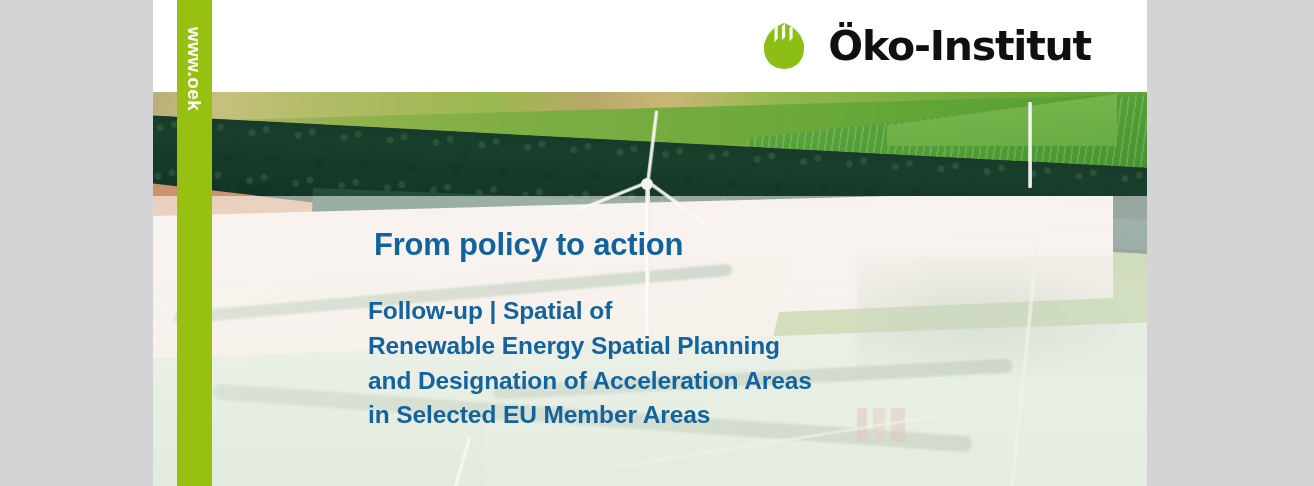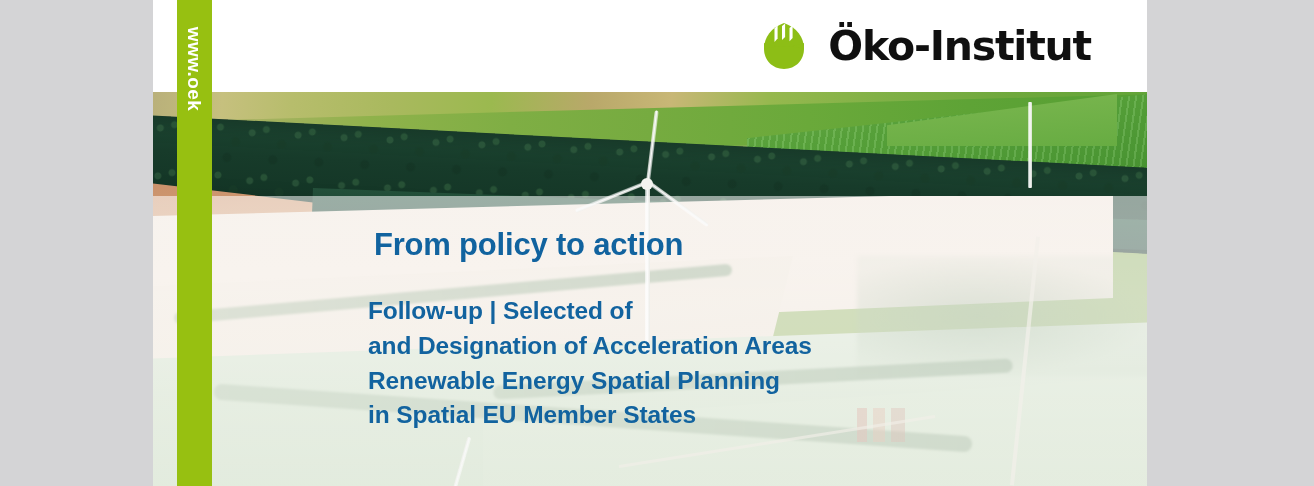--- a/index.html
+++ b/index.html
@@ -402,21 +402,21 @@
 
     <div id="green-bar">
       <div id="green-bar-url">
         <span>www.oek</span>
       </div>
     </div>
 
     <div id="title-block">
       <h1 id="main-title">From policy to action</h1>
       <div id="subtitle">
-        <span class="ln">Follow-up | Selected of</span>
+        <span class="ln">Follow-up | Spatial of</span>
+        <span class="ln">Renewable Energy Spatial Planning</span>
         <span class="ln">and Designation of Acceleration Areas</span>
-        <span class="ln">Renewable Energy Spatial Planning</span>
-        <span class="ln">in Spatial EU Member States</span>
+        <span class="ln">in Selected EU Member Areas</span>
       </div>
     </div>
 
   </div>
 </div>
 
 </body></html>

